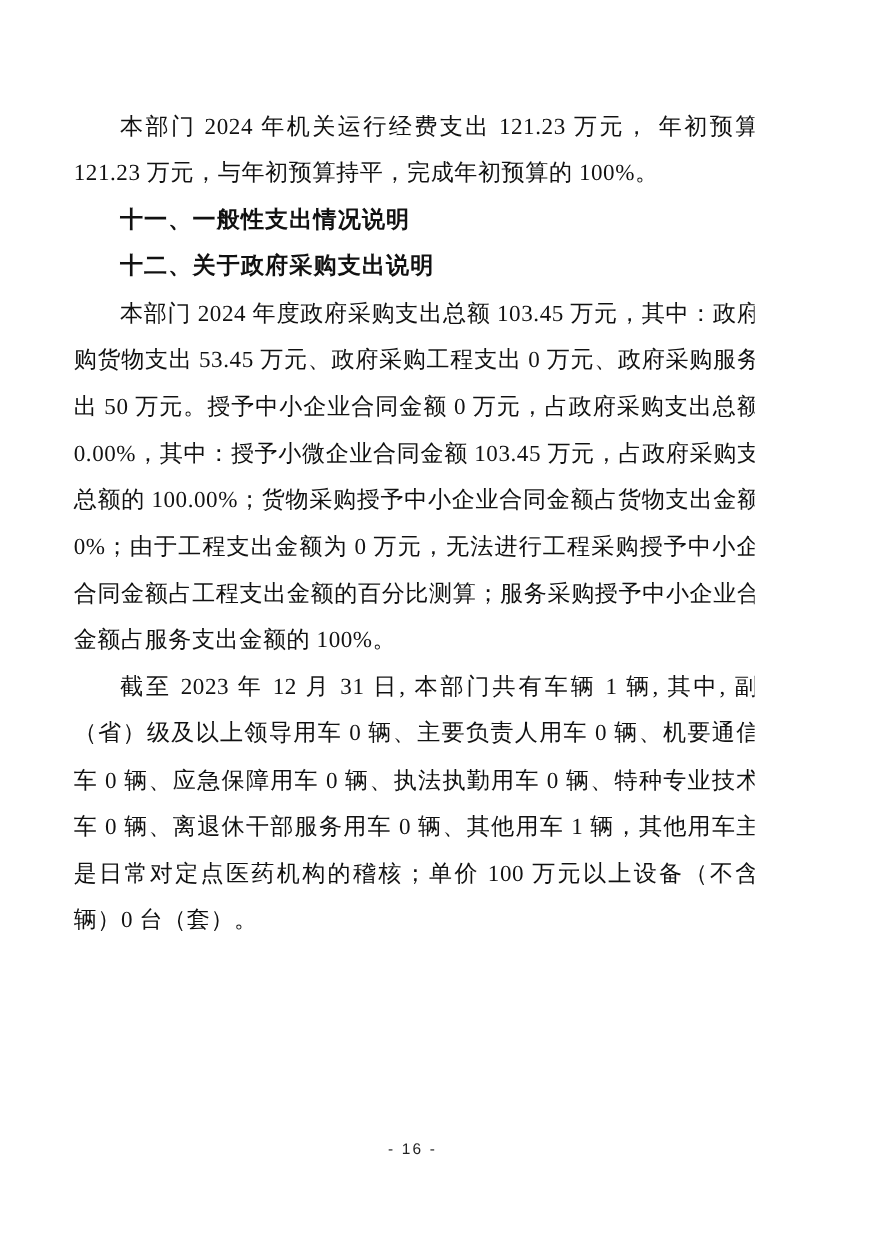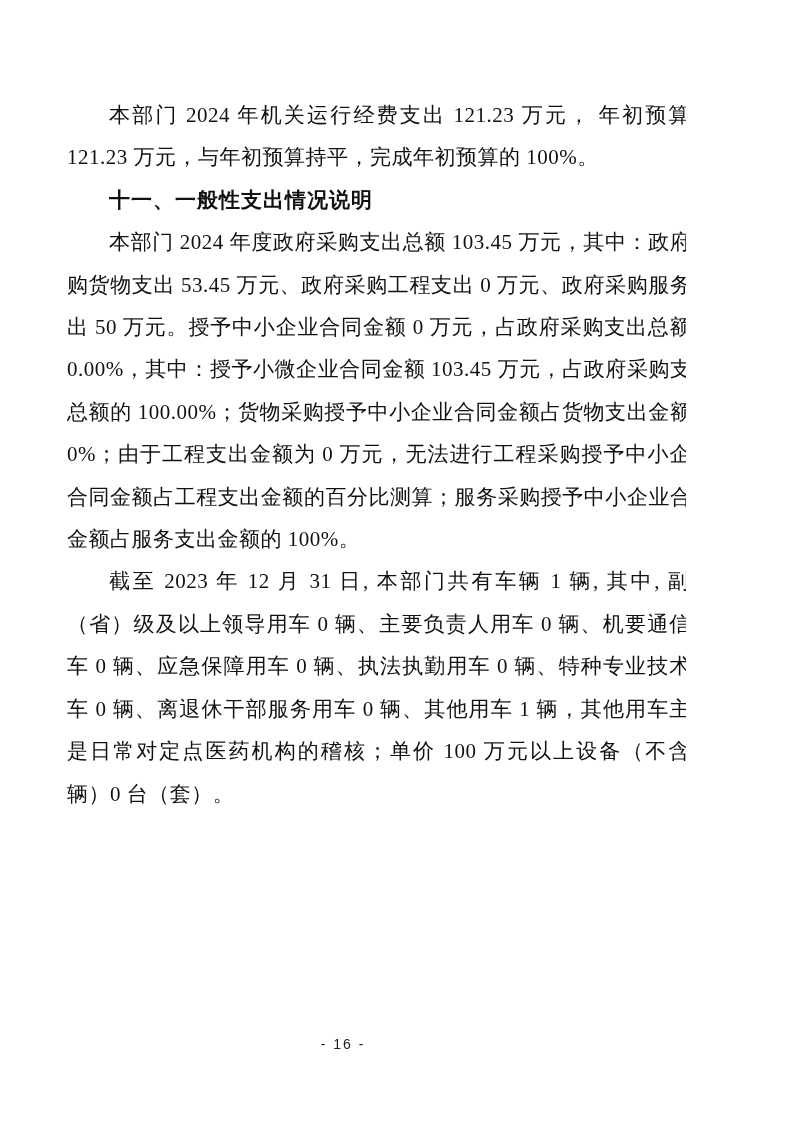--- a/index.html
+++ b/index.html
@@ -41,27 +41,29 @@
   .page-footer {
     position: absolute;
     left: 0;
     top: 1036px;
     width: 100%;
     text-align: center;
     font-family: "Liberation Sans", "DejaVu Sans", sans-serif;
     font-size: 14px;
     color: #222222;
     letter-spacing: 2px;
+    padding-left: 32px;
   }
 </style>
 </head>
 <body>
 
 <div class="page">
   <div class="content">
     <p>本部门 2024 年机关运行经费支出 121.23 万元， 年初预算数 121.23 万元，与年初预算持平，完成年初预算的 100%。</p>
     <p class="heading">十一、一般性支出情况说明</p>
+    <p class="heading">十二、关于政府采购支出说明</p>
     <p>本部门 2024 年度政府采购支出总额 103.45 万元，其中：政府采购货物支出 53.45 万元、政府采购工程支出 0 万元、政府采购服务支出 50 万元。授予中小企业合同金额 0 万元，占政府采购支出总额的 0.00%，其中：授予小微企业合同金额 103.45 万元，占政府采购支出总额的 100.00%；货物采购授予中小企业合同金额占货物支出金额的 0%；由于工程支出金额为 0 万元，无法进行工程采购授予中小企业合同金额占工程支出金额的百分比测算；服务采购授予中小企业合同金额占服务支出金额的 100%。</p>
     <p>截至 2023 年 12 月 31 日, 本部门共有车辆 1 辆, 其中, 副部（省）级及以上领导用车 0 辆、主要负责人用车 0 辆、机要通信用车 0 辆、应急保障用车 0 辆、执法执勤用车 0 辆、特种专业技术用车 0 辆、离退休干部服务用车 0 辆、其他用车 1 辆，其他用车主要是日常对定点医药机构的稽核；单价 100 万元以上设备（不含车辆）0 台（套）。</p>
   </div>
 
   <div class="page-footer">- 16 -</div>
 </div>
 
 </body></html>

